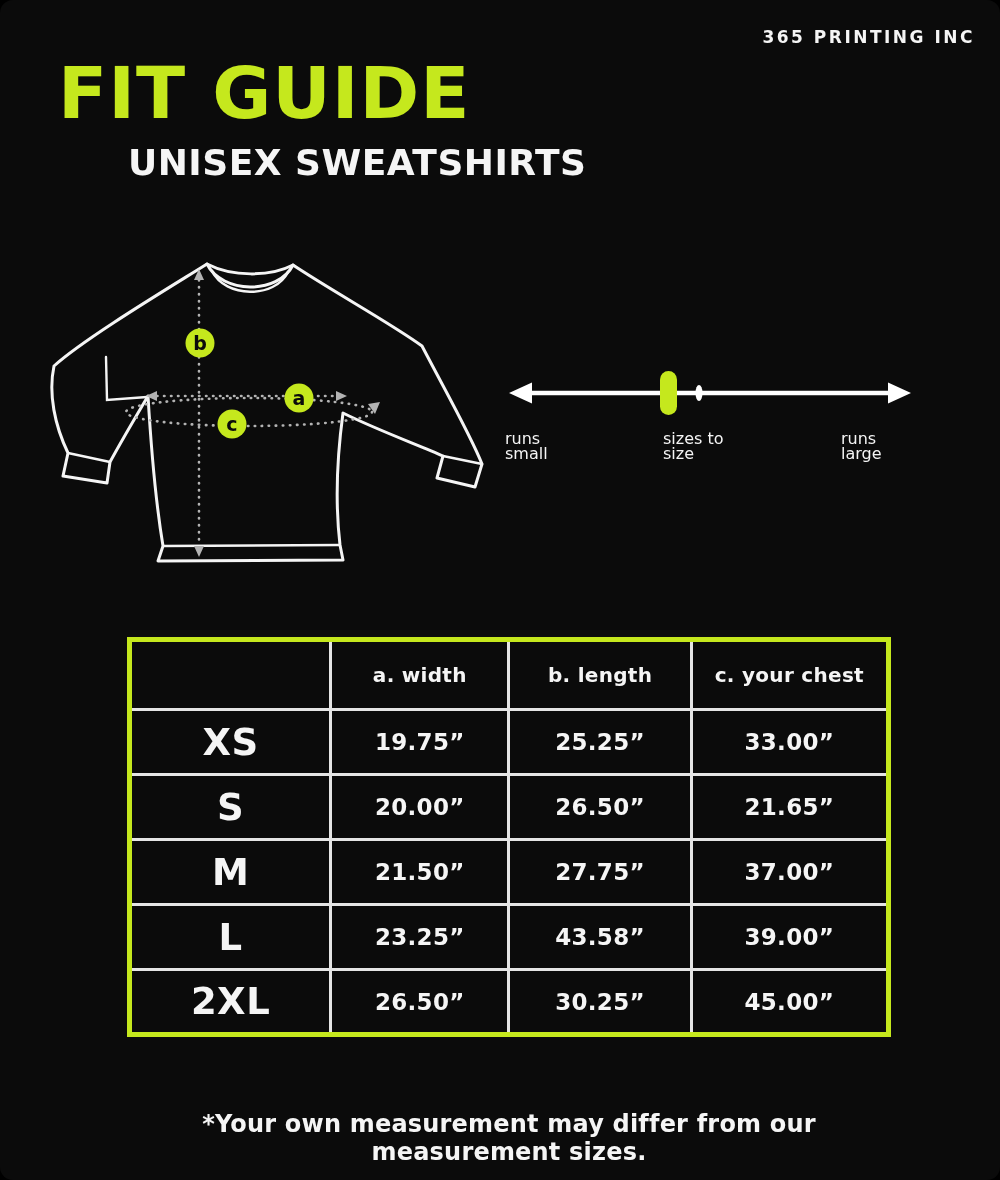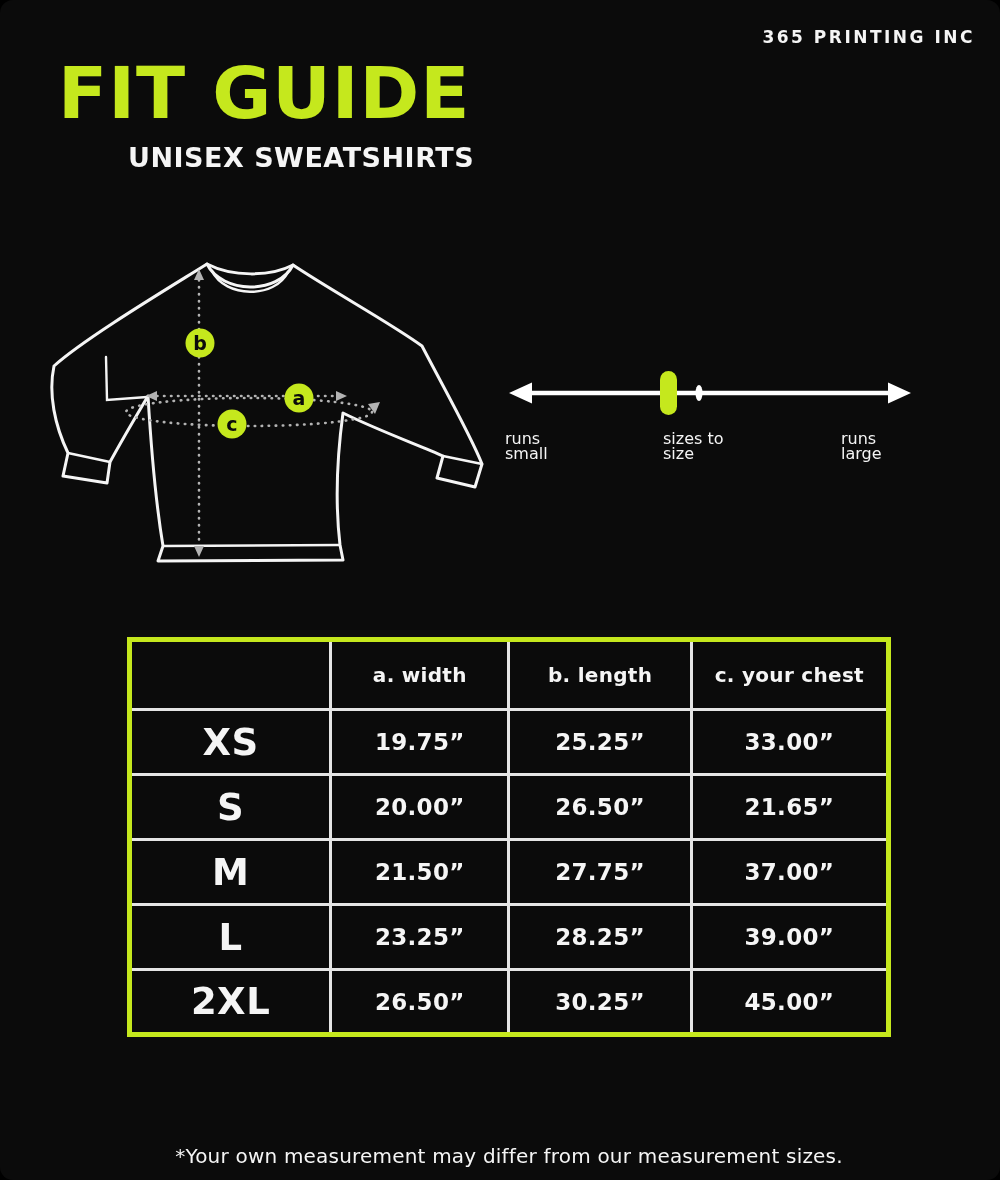--- a/index.html
+++ b/index.html
@@ -39,21 +39,21 @@
     font-weight: bold;
     letter-spacing: 1px;
     line-height: 1.05;
     color: var(--accent);
     white-space: nowrap;
   }
   .subtitle {
     position: absolute;
     left: 128px;
     top: 142px;
-    font-size: 27px;
+    font-size: 36px;
     font-weight: bold;
     letter-spacing: 0.5px;
     color: var(--fg);
     white-space: nowrap;
   }
   .sweatshirt-wrap {
     position: absolute;
     left: 30px;
     top: 250px;
     width: 460px;
@@ -114,25 +114,25 @@
   .size-table col.c-chest  { width: 26%; }
   .size-table tr.hdr  { height: 70px; }
   .size-table tr.data { height: 65px; }
   .size-table td.hcell { font-size: 20px; letter-spacing: 0.3px; }
   .size-table td.scell { font-size: 37px; letter-spacing: 0.5px; text-align: center; }
   .size-table td.vcell { font-size: 23px; letter-spacing: 0.3px; }
 
   .footnote {
     position: absolute;
     left: 127px;
-    top: 1144px;
+    top: 1110px;
     width: 764px;
     text-align: center;
-    font-size: 20px;
-    font-weight: normal;
+    font-size: 24px;
+    font-weight: bold;
     letter-spacing: 0.2px;
     color: var(--fg);
   }
 </style>
 </head>
 <body>
 
 <div class="page">
 
   <div class="brand">365 PRINTING INC</div>
@@ -233,21 +233,21 @@
       </tr>
       <tr class="data">
         <td class="scell">M</td>
         <td class="vcell">21.50”</td>
         <td class="vcell">27.75”</td>
         <td class="vcell">37.00”</td>
       </tr>
       <tr class="data">
         <td class="scell">L</td>
         <td class="vcell">23.25”</td>
-        <td class="vcell">28.25”</td>
+        <td class="vcell">43.58”</td>
         <td class="vcell">39.00”</td>
       </tr>
       <tr class="data">
         <td class="scell">2XL</td>
         <td class="vcell">26.50”</td>
         <td class="vcell">30.25”</td>
         <td class="vcell">45.00”</td>
       </tr>
     </tbody>
   </table>

